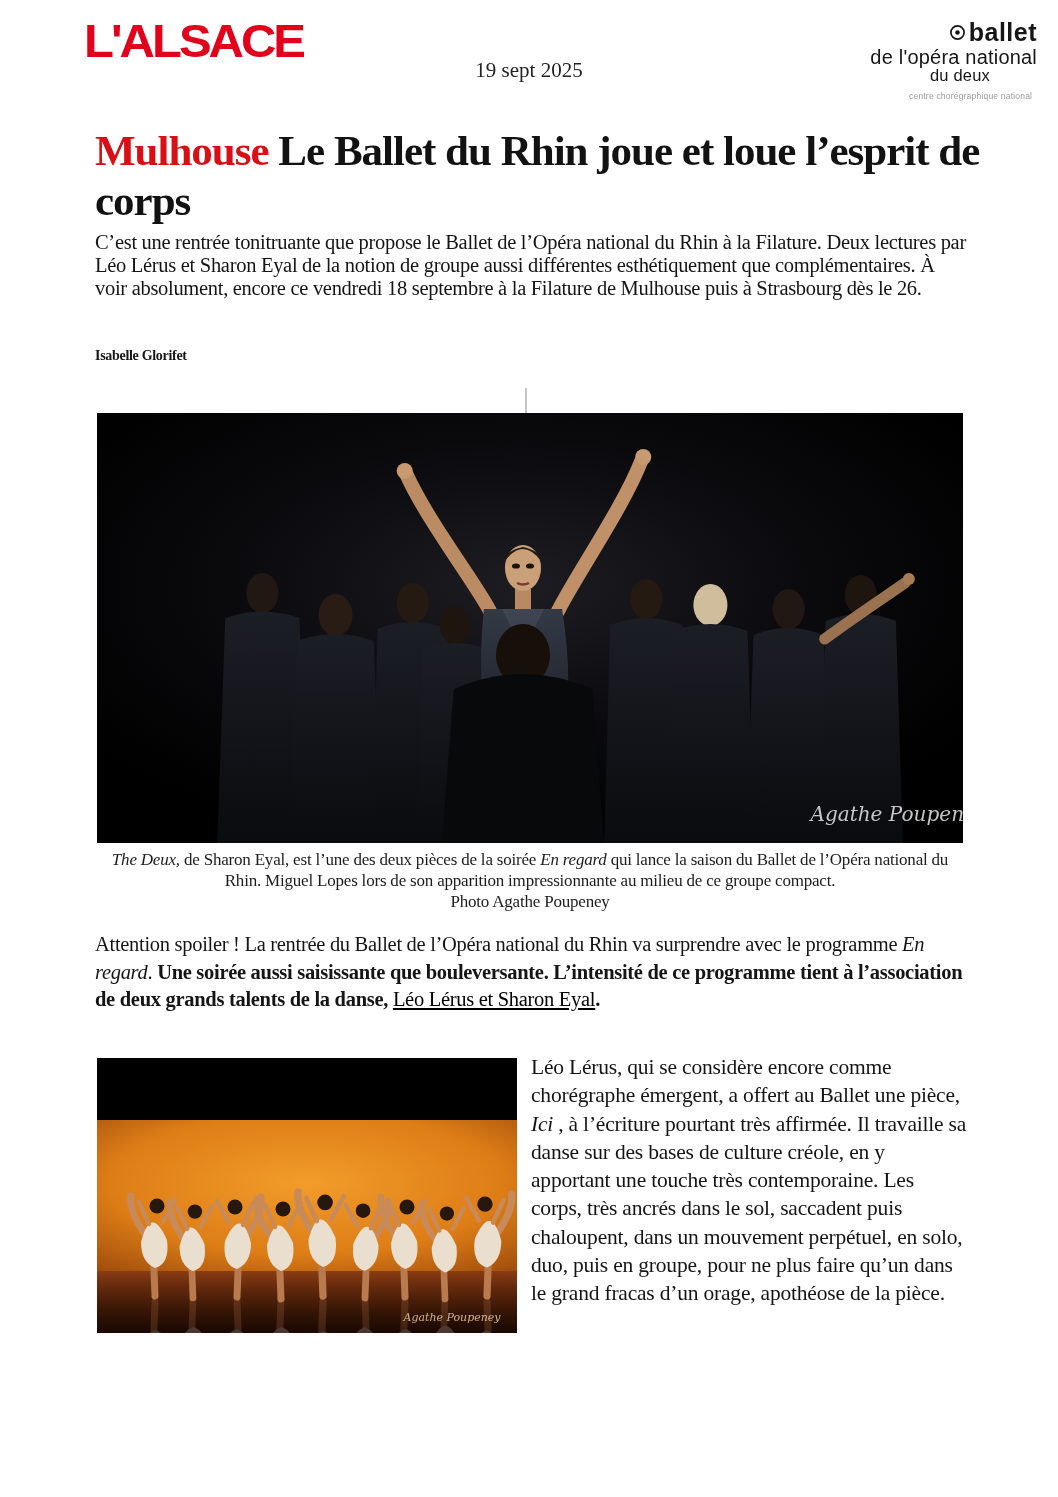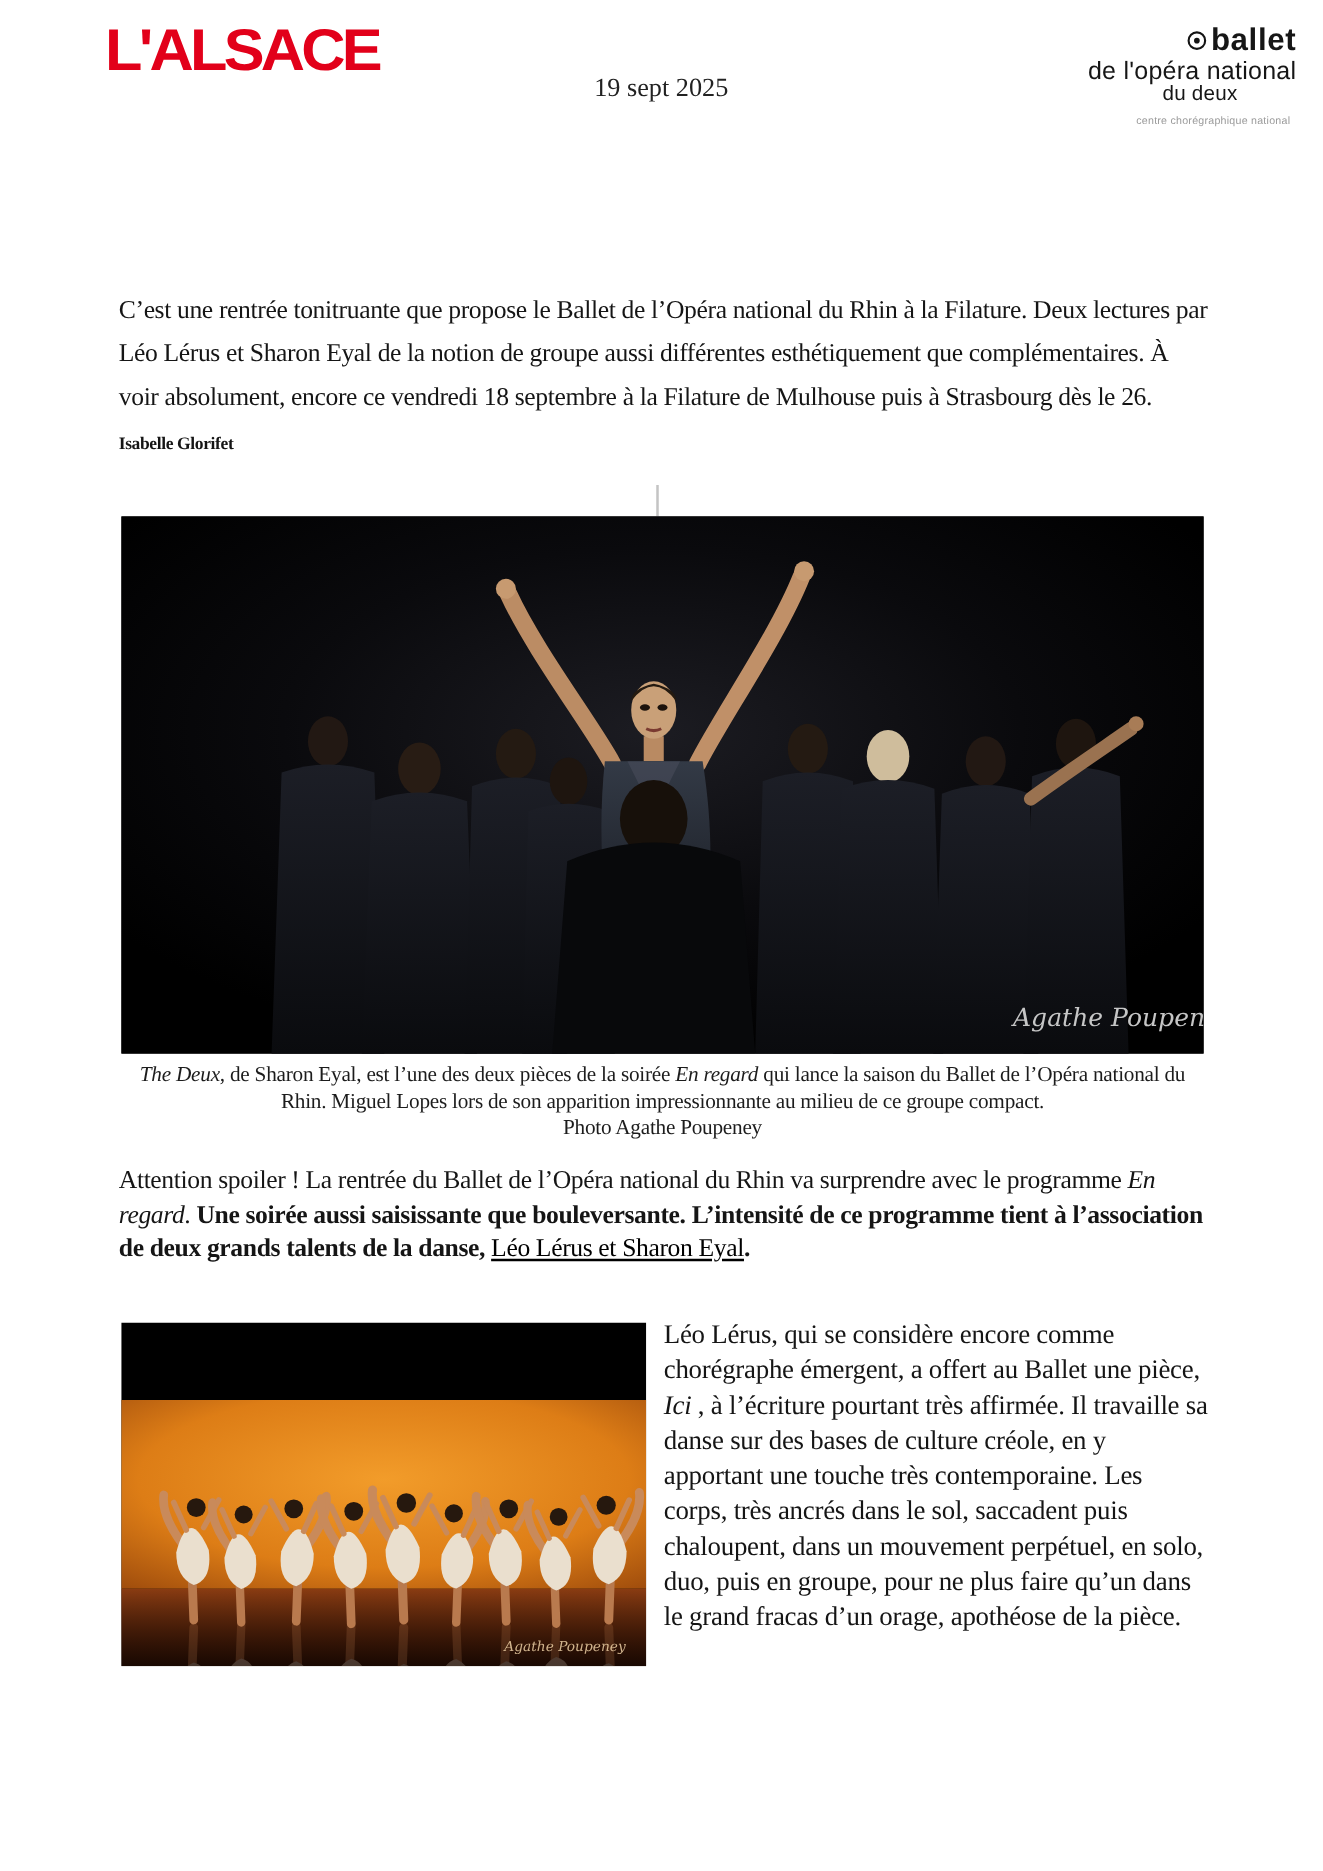--- a/index.html
+++ b/index.html
@@ -36,21 +36,21 @@
   
   .headline{
     position:absolute;left:95px;top:126px;width:960px;
     font-size:43px;font-weight:bold;line-height:50px;letter-spacing:-1px;
     color:#121212;
   }
   .headline .kicker{color:#d90f16;}
   
   .lead{
     position:absolute;left:95px;top:231px;width:874px;
-    font-size:20.5px;line-height:35px;letter-spacing:-0.3px;
+    font-size:20.5px;line-height:23px;letter-spacing:-0.3px;
   }
   .author{
     position:absolute;left:95px;top:348px;
     font-size:14px;font-weight:bold;letter-spacing:-0.3px;
   }
   .vline{
     position:absolute;left:525px;top:388px;width:2px;height:25px;
     background:#c4c4c4;
   }
   
@@ -92,20 +92,21 @@
         <circle cx="9" cy="9" r="7" fill="none" stroke="#141414" stroke-width="1.8"></circle>
         <circle cx="9" cy="9" r="2.4" fill="#141414"></circle>
       </svg>
       <span>ballet</span>
     </div>
     <div class="row2">de l'opéra national</div>
     <div class="row3">du deux</div>
     <div class="row4">centre chorégraphique national</div>
   </div>
 
+  <h1 class="headline" style="margin:0;"><span class="kicker">Mulhouse</span><span> Le Ballet du Rhin joue et loue l’esprit de corps</span></h1>
 
   <div class="lead">C’est une rentrée tonitruante que propose le Ballet de l’Opéra national du Rhin à la Filature. Deux lectures par Léo Lérus et Sharon Eyal de la notion de groupe aussi différentes esthétiquement que complémentaires. À voir absolument, encore ce vendredi 18 septembre à la Filature de Mulhouse puis à Strasbourg dès le 26.</div>
 
   <div class="author">Isabelle Glorifet</div>
 
   <div class="vline"></div>
 
   <div class="photo1">
     <svg viewBox="0 0 864 430" preserveAspectRatio="none">
       <defs>

